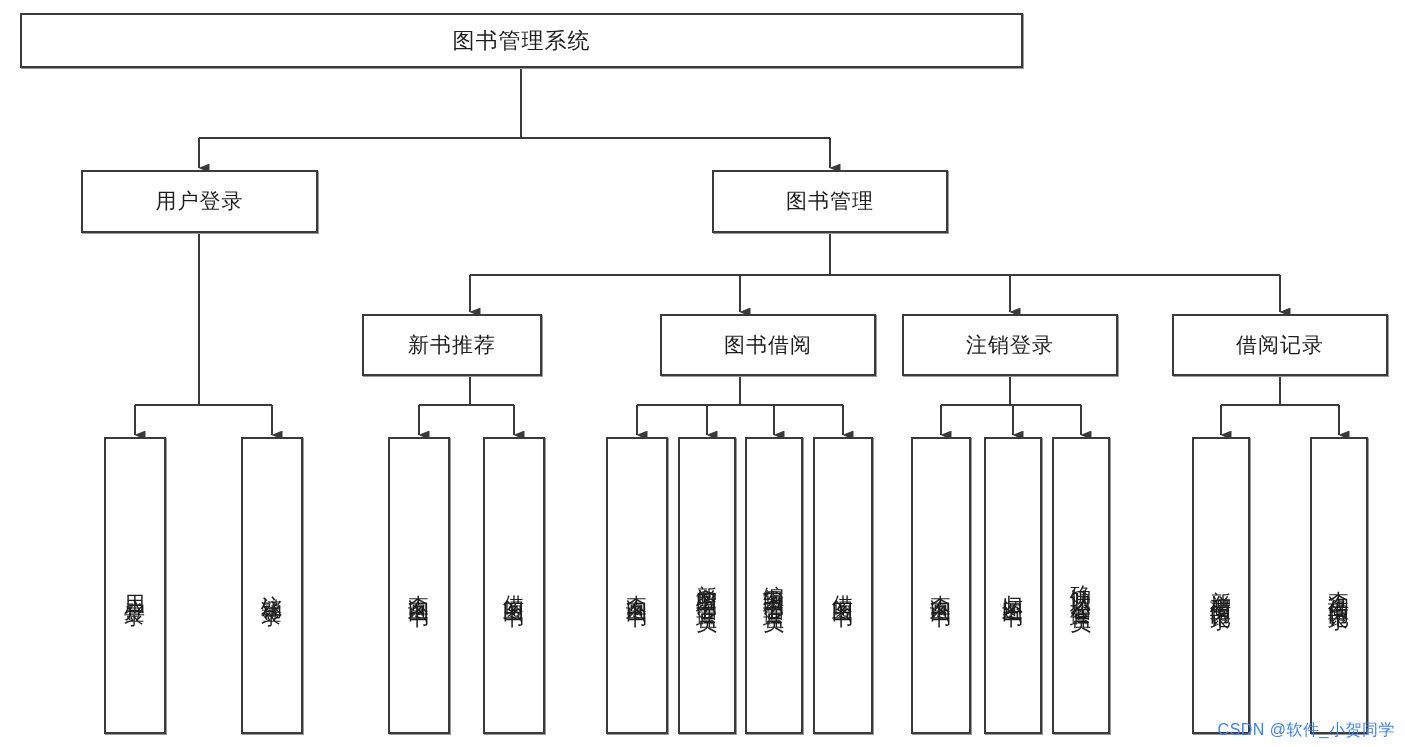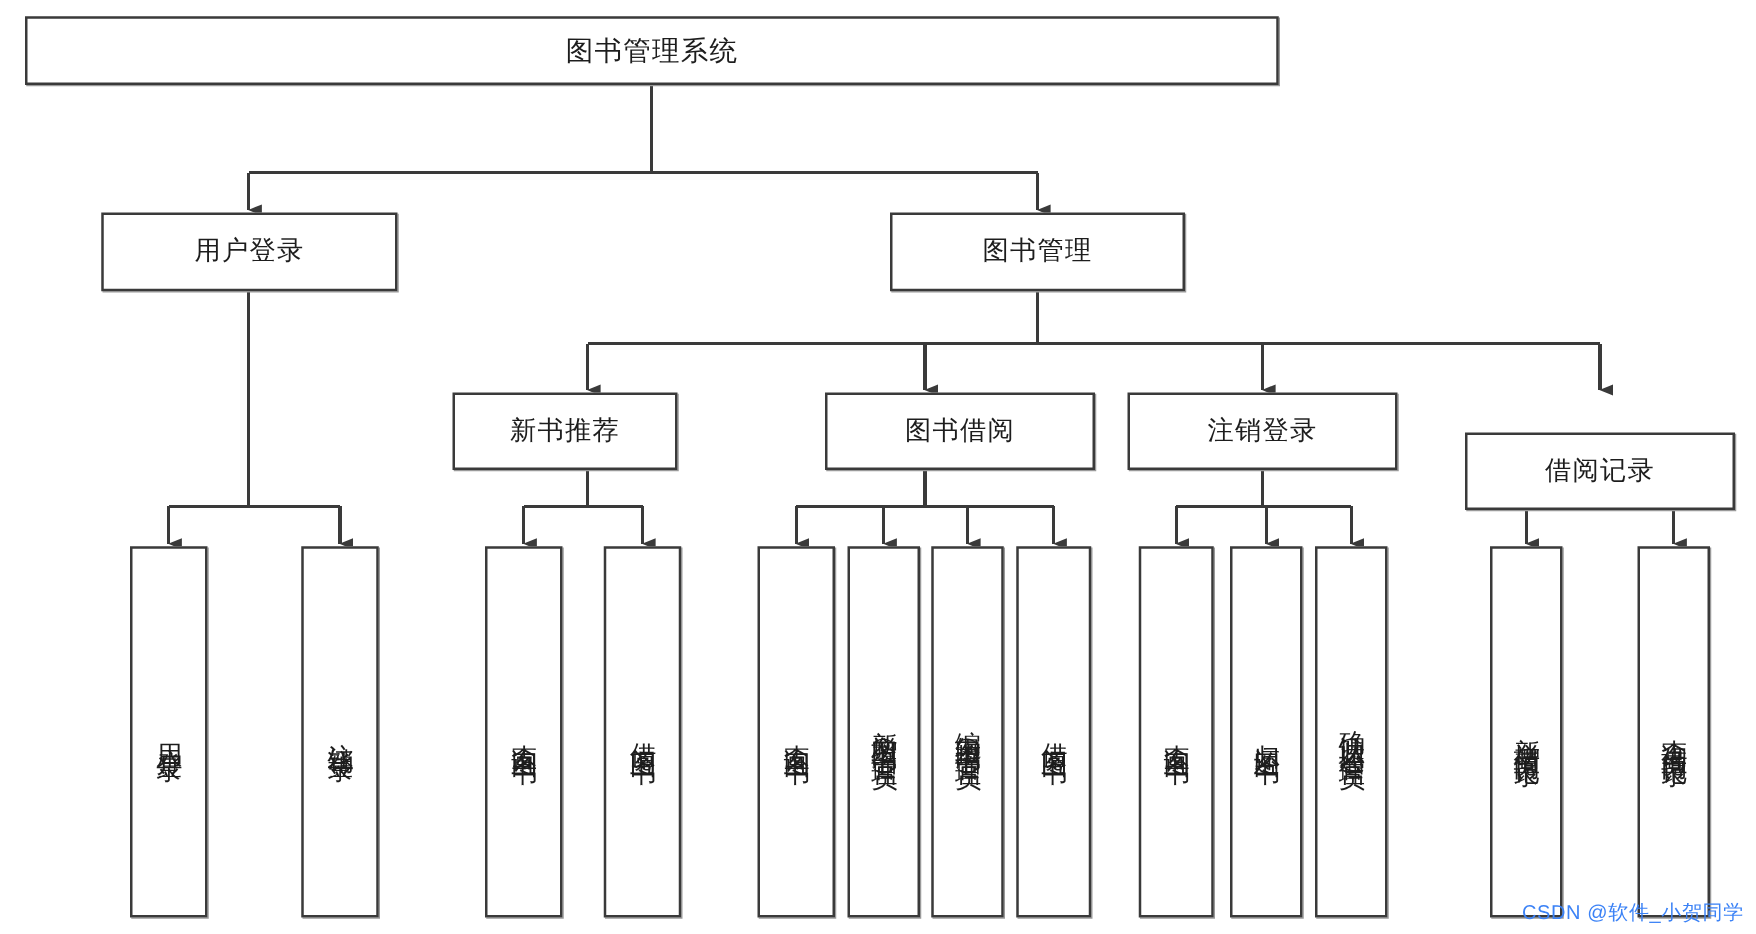--- a/index.html
+++ b/index.html
@@ -125,21 +125,21 @@
 
   <div class="node h" id="n-l3-0" style="left: 362px; top: 314px; width: 180px; height: 62px;">
     <span class="lbl">新书推荐</span>
   </div>
   <div class="node h" id="n-l3-1" style="left: 660px; top: 314px; width: 216px; height: 62px;">
     <span class="lbl">图书借阅</span>
   </div>
   <div class="node h" id="n-l3-2" style="left: 902px; top: 314px; width: 216px; height: 62px;">
     <span class="lbl">注销登录</span>
   </div>
-  <div class="node h" id="n-l3-3" style="left: 1172px; top: 314px; width: 216px; height: 62px; margin-top: 32px;">
+  <div class="node h" id="n-l3-3" style="left: 1172px; top: 314px; width: 216px; height: 62px;">
     <span class="lbl">借阅记录</span>
   </div>
 
   <div class="node v" id="n-lf-0" style="left: 104px; top: 437px; width: 62px; height: 297px;">
     <span class="lbl">用户登录</span>
   </div>
   <div class="node v" id="n-lf-1" style="left: 241px; top: 437px; width: 62px; height: 297px;">
     <span class="lbl">注销登录</span>
   </div>
   <div class="node v" id="n-lf-2" style="left: 388px; top: 437px; width: 62px; height: 297px;">

